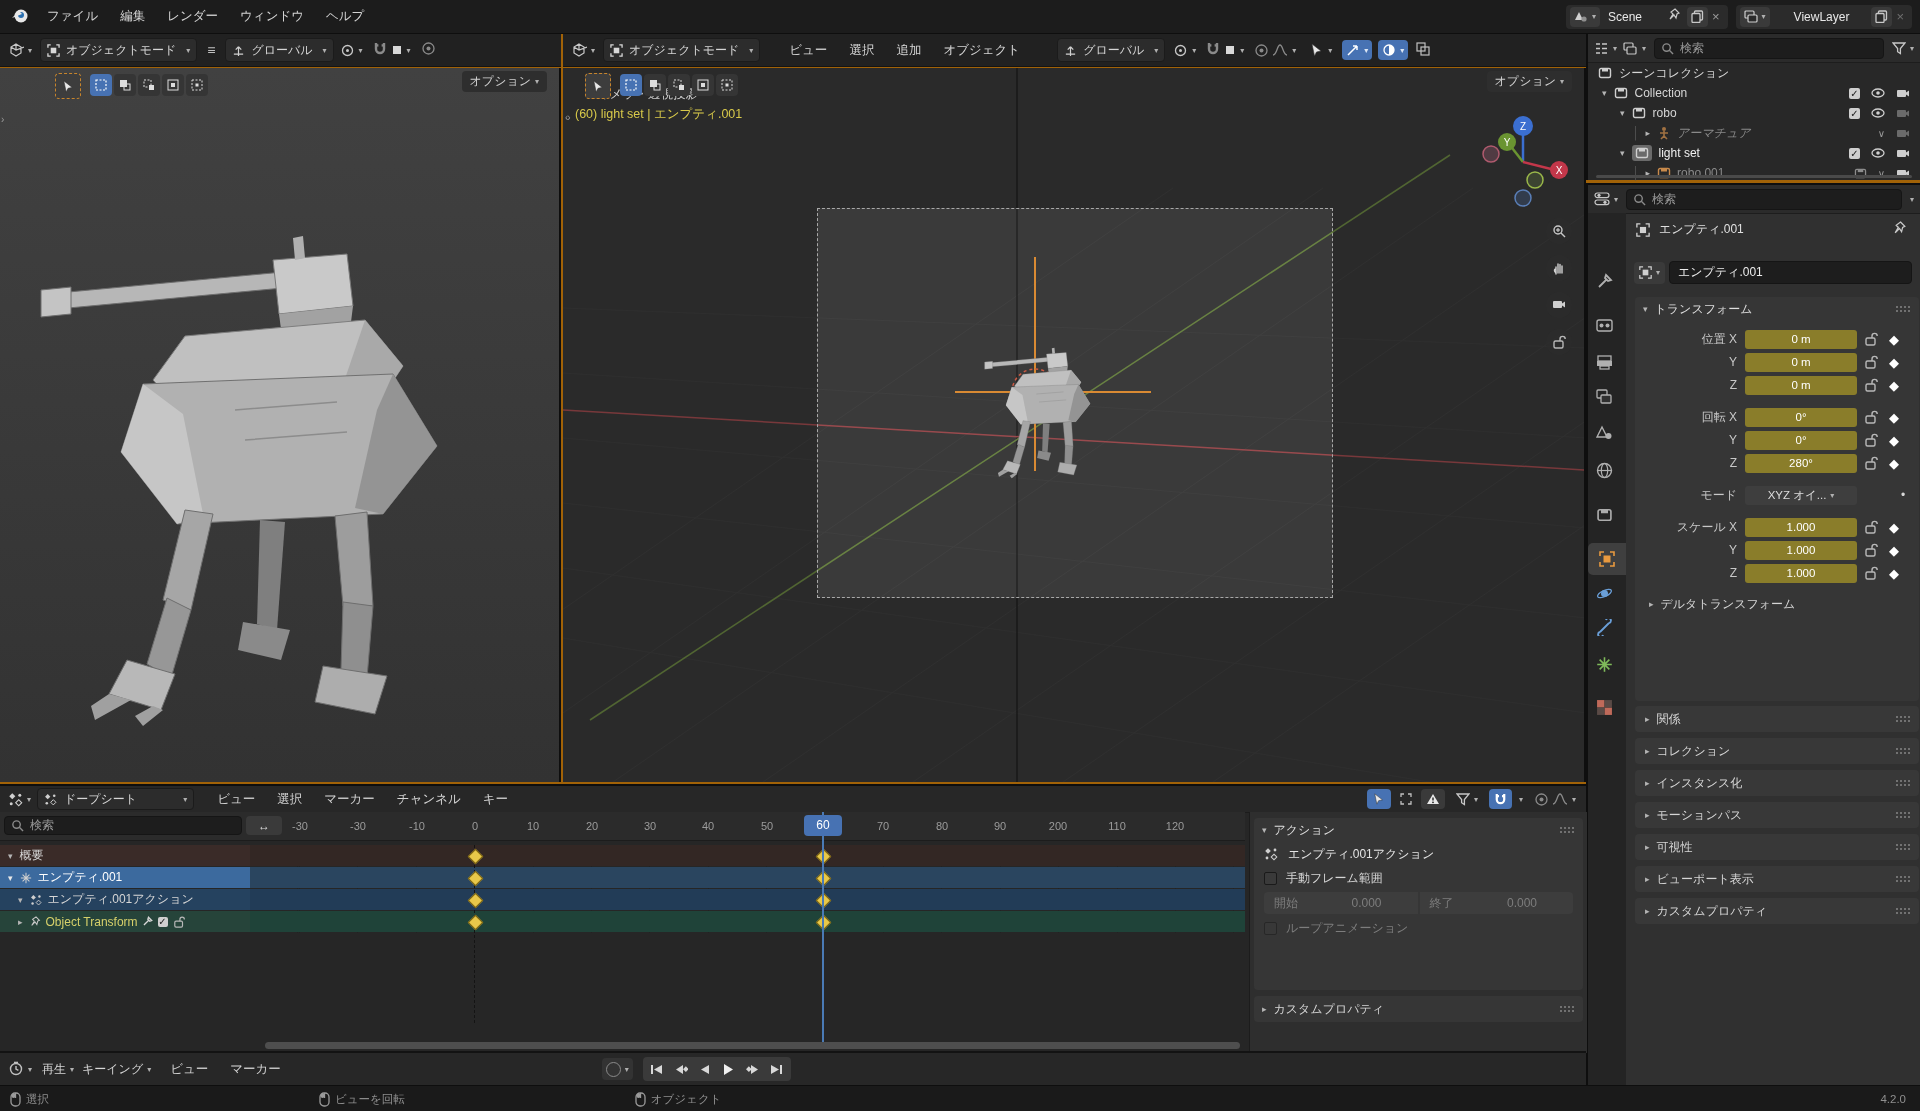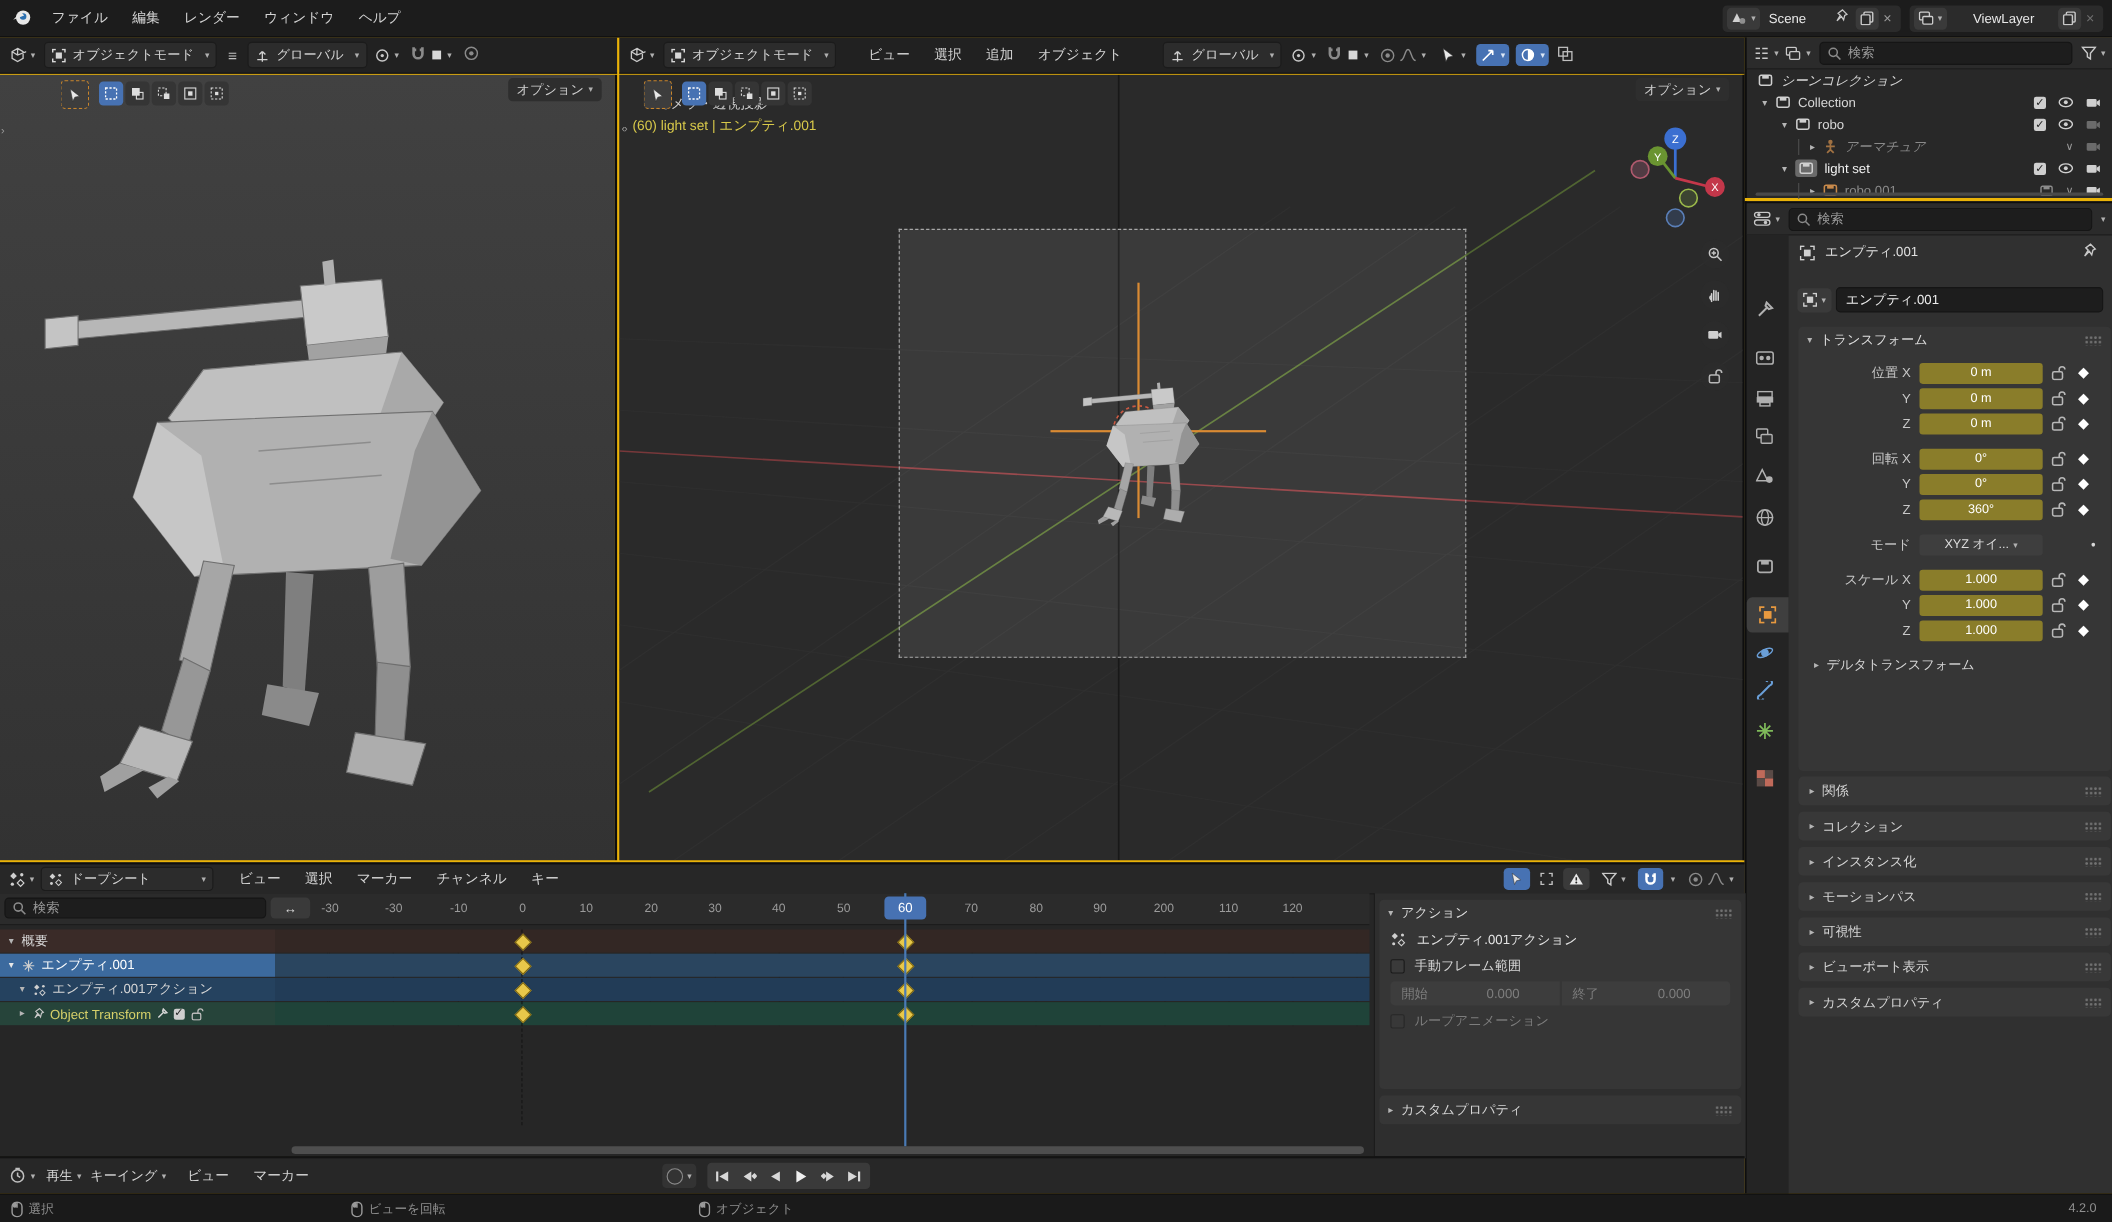--- a/index.html
+++ b/index.html
@@ -1,16 +1,16 @@
 <!DOCTYPE html>
 <html><head>
 <meta charset="utf-8">
 <style>
   html,body{margin:0;padding:0;background:#0d0d0d;}
-  #root{position:relative;width:1920px;height:1111px;background:#eab308;overflow:hidden;
+  #root{position:relative;width:1920px;height:1111px;background:#a16207;overflow:hidden;
         font-family:"Liberation Sans","DejaVu Sans",sans-serif;font-size:12px;color:#d6d6d6;}
   .a{position:absolute;}
   .f{display:flex;align-items:center;}
   .btn{background:#3a3a3a;border-radius:4px;}
   .dd{background:#2c2c2c;border:1px solid #1b1b1b;border-radius:4px;display:flex;align-items:center;padding:0 6px;height:22px;}
   .fld{background:#1d1d1d;border:1px solid #151515;border-radius:4px;}
   .dim{color:#9a9a9a;}
   .dis{color:#6f6f6f;}
   .chev{font-size:8px;color:#b0b0b0;margin-left:4px;}
   .mi{padding:0 11px;color:#d4d4d4;font-size:12.5px;}
@@ -489,21 +489,21 @@
           </svg>
       <span class="dim" style="margin-left:6px;">検索</span>
     </div>
     <span class="f" style="margin-left:8px;">
       <svg width="14" height="13" viewBox="0 0 14 13">
             <use href="#i-funnel"></use>
           </svg>
           <span class="chev">▾</span>
     </span>
   </div>
-  <div class="f" style="height:20px;padding-left:10px;font-style:italic;">
+  <div class="f" style="height:20px;padding-left:10px;">
     <svg class="ico" width="14" height="12" viewBox="0 0 14 12">
           <use href="#i-box"></use>
         </svg>
     <span style="margin-left:7px;">シーンコレクション</span>
   </div>
   <div class="f" style="height:20px;padding-left:14px;">
     <span class="arr">▾</span>
     <svg class="ico" width="14" height="12" viewBox="0 0 14 12">
           <use href="#i-box"></use>
         </svg>
@@ -746,21 +746,21 @@
       <div class="trow">
             <span class="tlabel">Y</span>
             <span class="tfield">0°</span>
             <svg class="ico" width="15" height="14" viewBox="0 0 15 14" style="margin-left:7px;">
               <use href="#i-lockopen"></use>
             </svg>
             <span style="color:#fff;font-size:13px;margin-left:10px;">◆</span>
           </div>
       <div class="trow">
             <span class="tlabel">Z</span>
-            <span class="tfield">360°</span>
+            <span class="tfield">280°</span>
             <svg class="ico" width="15" height="14" viewBox="0 0 15 14" style="margin-left:7px;">
               <use href="#i-lockopen"></use>
             </svg>
             <span style="color:#fff;font-size:13px;margin-left:10px;">◆</span>
           </div>
       <div style="height:9px;"></div>
       <div class="trow">
             <span class="tlabel">モード</span>
             <span class="tfield gray">
               <span>XYZ オイ...</span>

